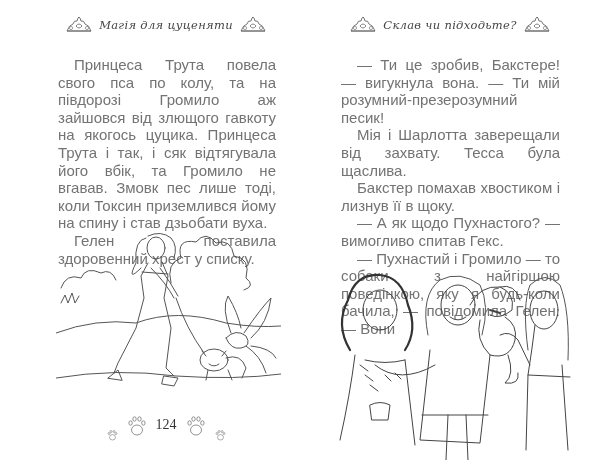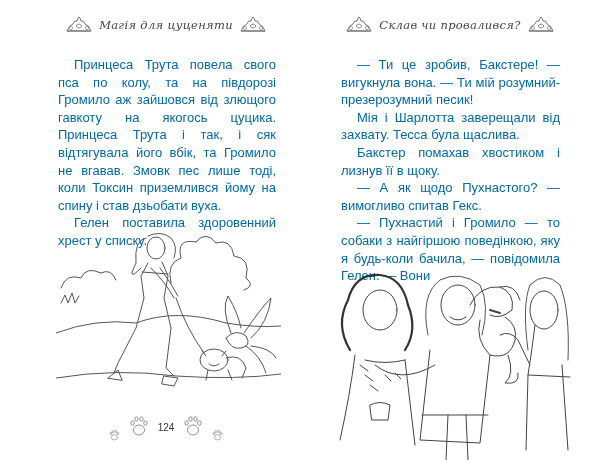--- a/index.html
+++ b/index.html
@@ -3,27 +3,27 @@
 <meta charset="utf-8">
 <style>
   html, body { margin:0; padding:0; background:#ffffff; }
   body { width:600px; height:461px; position:relative; overflow:hidden; font-family:"Liberation Sans", sans-serif; color:#1a1a1a; }
   .page { position:absolute; top:0; width:300px; height:461px; }
   .page.left { left:8px;margin-left:8px; }
   .page.right { left:300px; }
   .header { position:absolute; top:14px; left:0; width:300px; height:22px; display:flex; align-items:center; justify-content:center; gap:6px; }
   .tiara { width:28px; height:18px; }
   .running-head { font-family:"DejaVu Serif", serif; font-style:italic; font-size:11.5px; color:#444; letter-spacing:0.3px; }
-  .text { position:absolute; left:42px; width:218px; font-size:13px; line-height:17.6px; text-align:justify; color:#0369a1; }
+  .text { position:absolute; left:42px; width:218px; font-size:15px; line-height:17.6px; text-align:justify; color:#737373; }
   .page.right .text { left:41px; width:219px; }
   .text p { margin:0; }
   .text p.indent { text-indent:16px; }
   .illus { position:absolute; }
   .folio { position:absolute; top:415px; left:0; width:300px; display:flex; justify-content:center; align-items:flex-end; gap:10px; }
-  .folio .num { font-family:Liberation Sans, sans-serif; font-size:10px; color:#333; margin-bottom:8px; }
+  .folio .num { font-family:Liberation Serif, serif; font-size:14px; color:#333; margin-bottom:8px; }
   .paw { display:block; }
 </style>
 </head>
 <body>
 
 <div class="page left">
   <div class="header">
     <svg class="tiara" viewBox="0 0 28 18">
       <path d="M2 15 Q4 9 8 8 Q9 4 12 5 Q13 1 14 1 Q15 1 16 5 Q19 4 20 8 Q24 9 26 15 Z" fill="none" stroke="#666" stroke-width="0.9"></path>
       <path d="M11 10 Q14 6 17 10 Q14 14 11 10Z" fill="none" stroke="#666" stroke-width="0.8"></path>
@@ -125,21 +125,21 @@
 
 <div class="page right">
   <div class="header">
     <svg class="tiara" viewBox="0 0 28 18">
       <path d="M2 15 Q4 9 8 8 Q9 4 12 5 Q13 1 14 1 Q15 1 16 5 Q19 4 20 8 Q24 9 26 15 Z" fill="none" stroke="#666" stroke-width="0.9"></path>
       <path d="M11 10 Q14 6 17 10 Q14 14 11 10Z" fill="none" stroke="#666" stroke-width="0.8"></path>
       <circle cx="6" cy="12" r="1.6" fill="none" stroke="#777" stroke-width="0.7"></circle>
       <circle cx="22" cy="12" r="1.6" fill="none" stroke="#777" stroke-width="0.7"></circle>
       <path d="M2 15 L26 15" stroke="#666" stroke-width="0.9"></path>
     </svg>
-    <span class="running-head">Склав чи провалився?</span>
+    <span class="running-head">Склав чи підходьте?</span>
     <svg class="tiara" viewBox="0 0 28 18">
       <path d="M2 15 Q4 9 8 8 Q9 4 12 5 Q13 1 14 1 Q15 1 16 5 Q19 4 20 8 Q24 9 26 15 Z" fill="none" stroke="#666" stroke-width="0.9"></path>
       <path d="M11 10 Q14 6 17 10 Q14 14 11 10Z" fill="none" stroke="#666" stroke-width="0.8"></path>
       <circle cx="6" cy="12" r="1.6" fill="none" stroke="#777" stroke-width="0.7"></circle>
       <circle cx="22" cy="12" r="1.6" fill="none" stroke="#777" stroke-width="0.7"></circle>
       <path d="M2 15 L26 15" stroke="#666" stroke-width="0.9"></path>
     </svg>
   </div>
 
   <div class="text" style="top:56px;">

